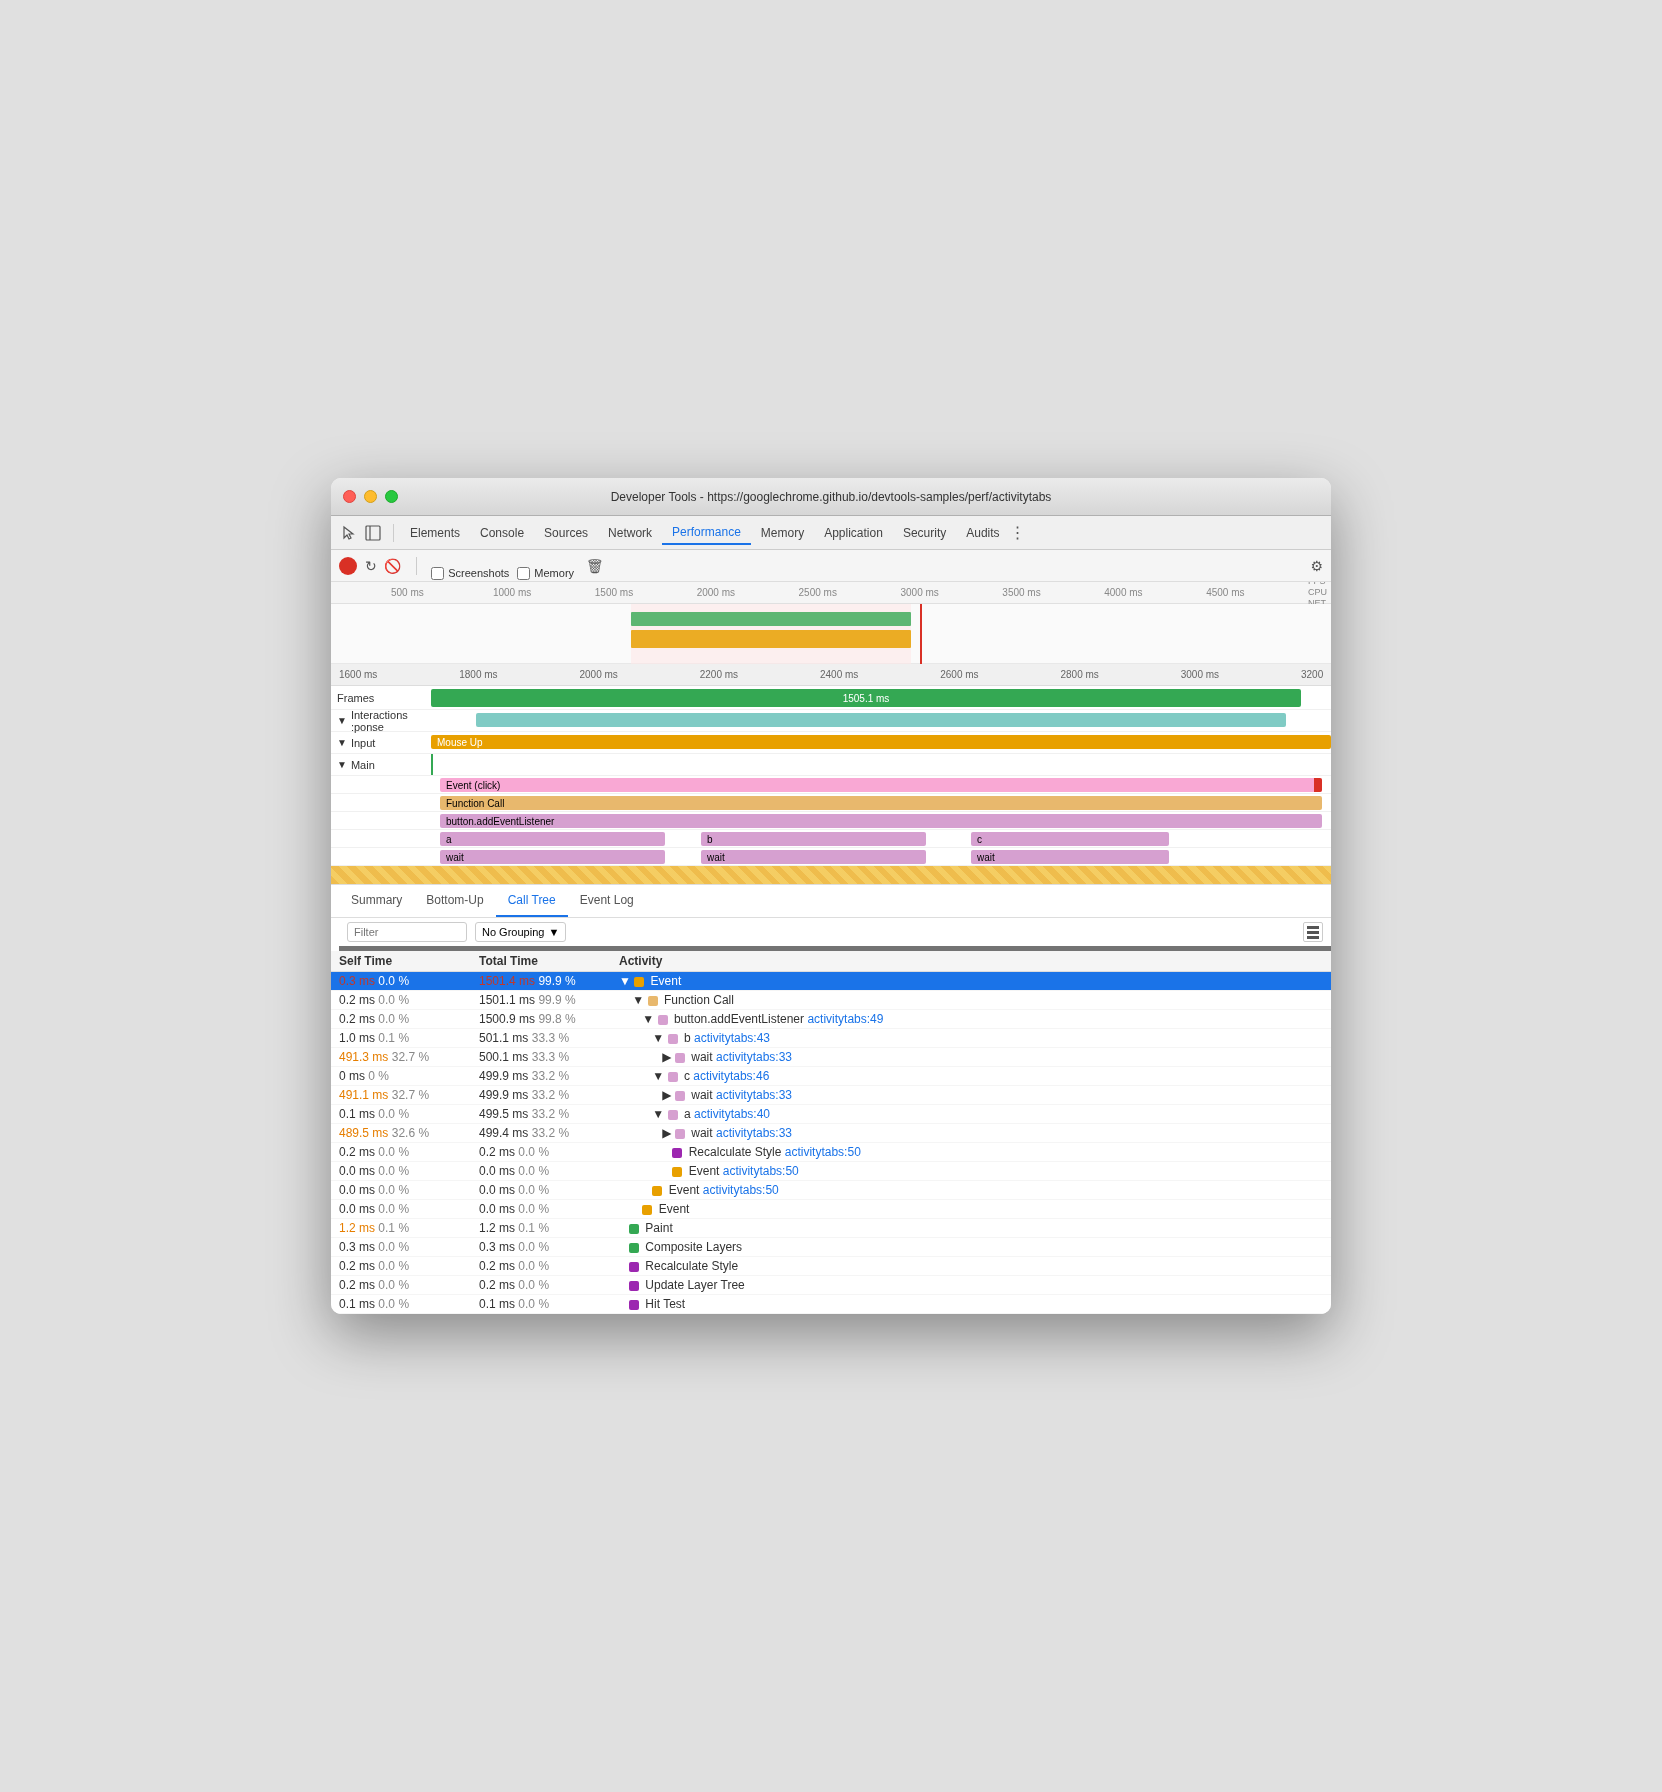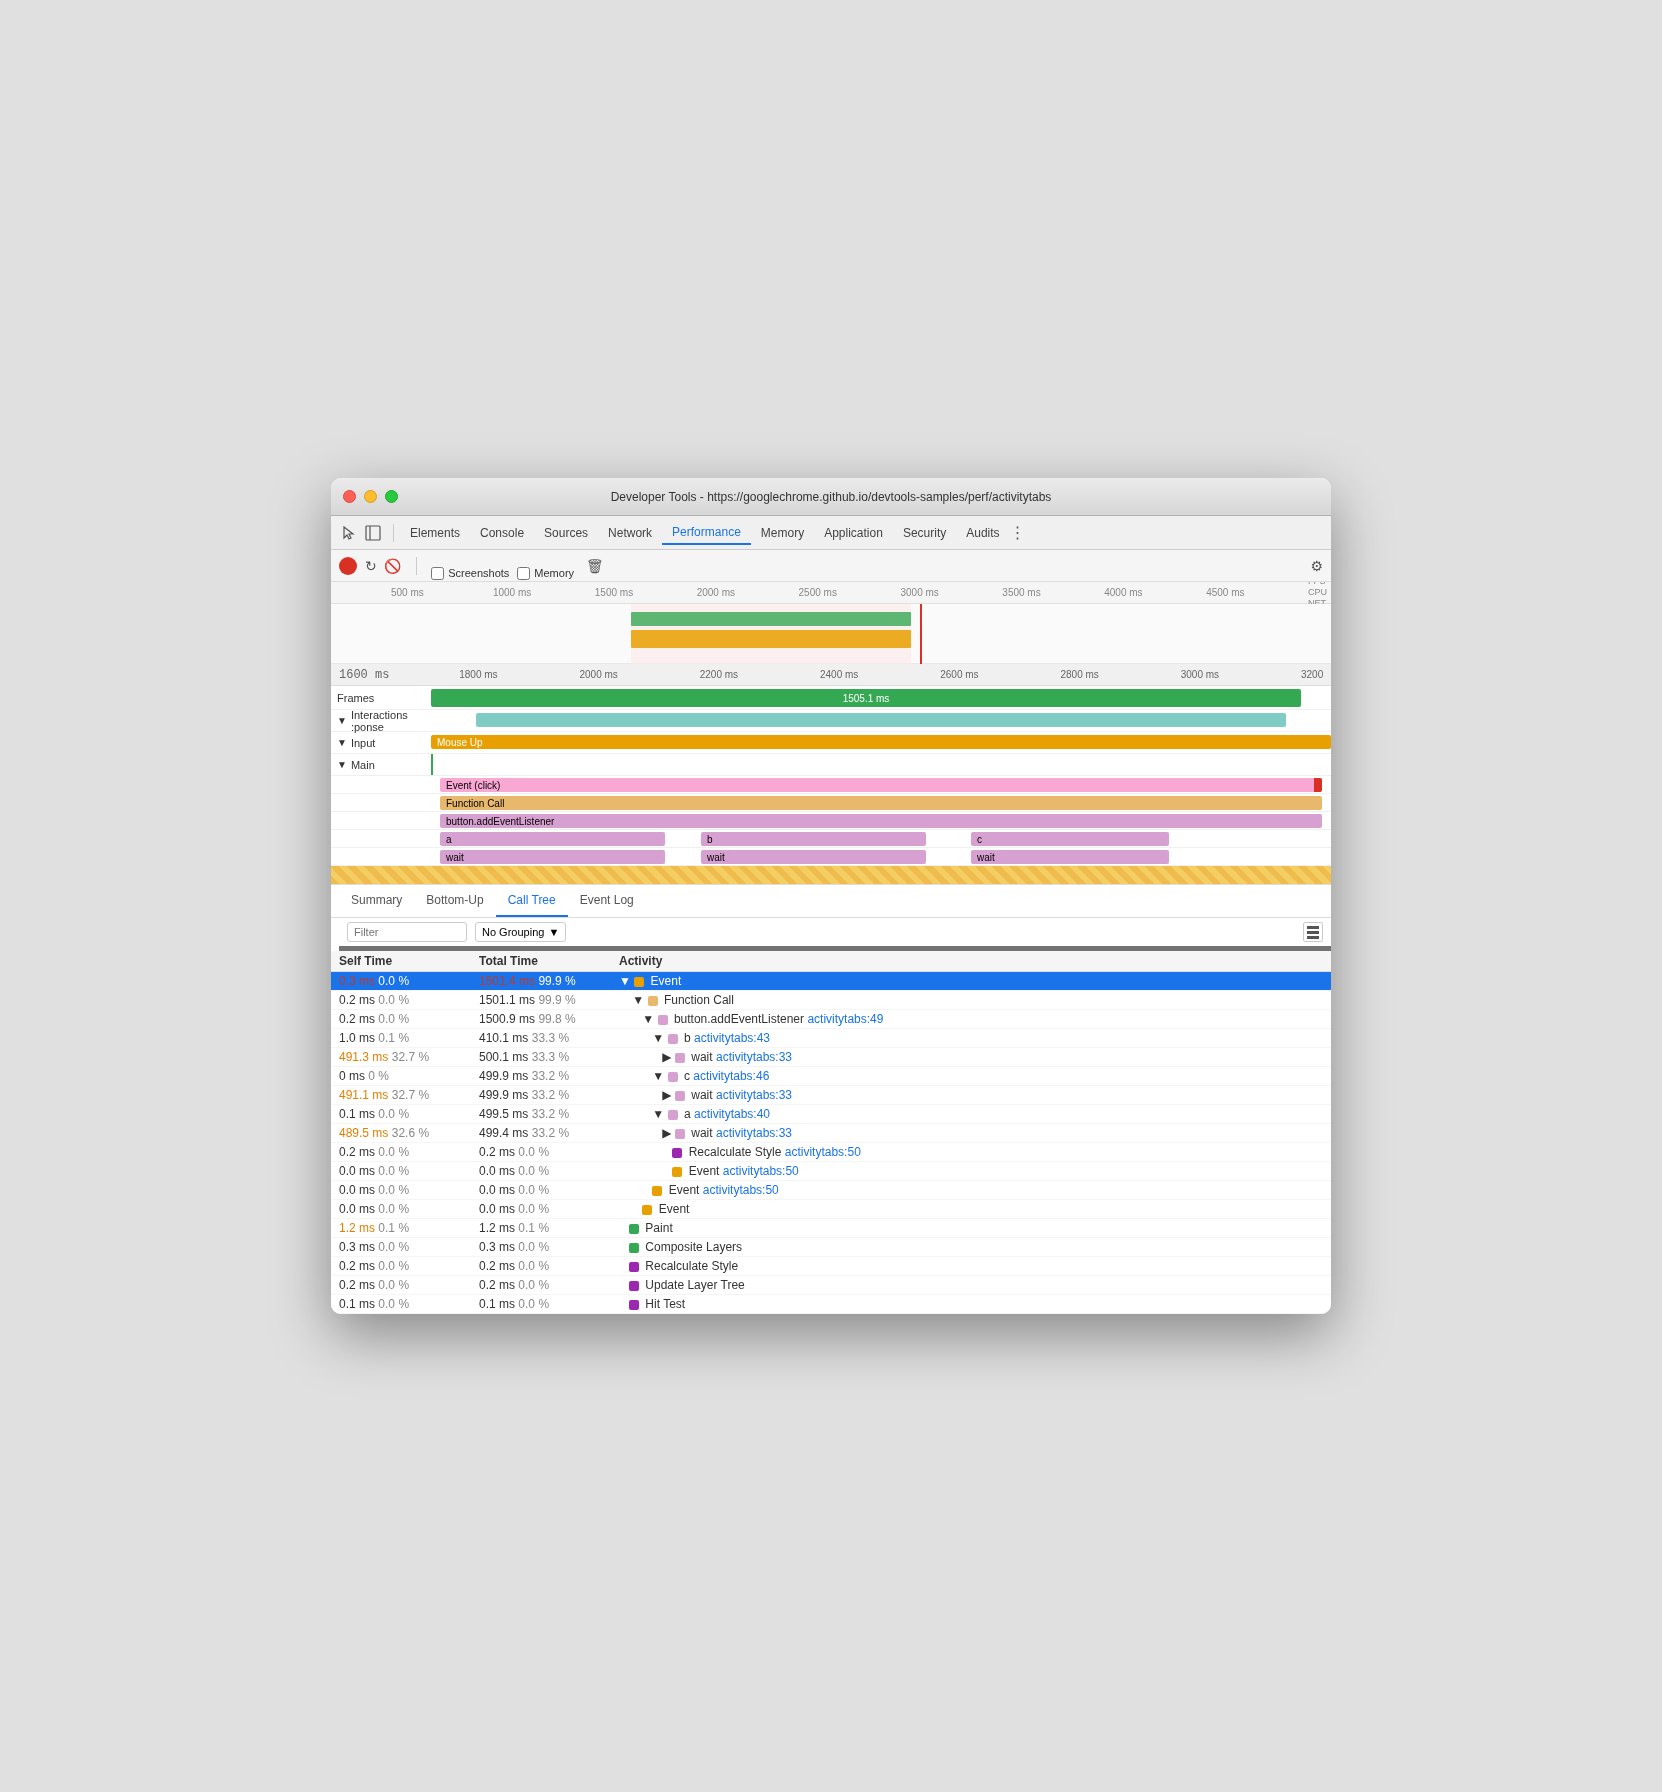--- a/index.html
+++ b/index.html
@@ -162,21 +162,21 @@
 
         <rect x="300" y="8" width="280" height="14" fill="#34a853" opacity="0.8" rx="1"></rect>
 
         <rect x="300" y="26" width="280" height="18" fill="#e8a000" opacity="0.85" rx="1"></rect>
 
         <line x1="590" y1="0" x2="590" y2="60" stroke="#d93025" stroke-width="2"></line>
       </svg>
     </div>
 
     <div style="display:flex;background:#f0f0f0;border-bottom:1px solid #ddd;height:22px;align-items:center;padding-left:8px;">
-      <span style="font-size:12px;color:#666;flex:1;font-family:Liberation Mono, monospace;">1600 ms</span>
+      <span style="font-size:10px;color:#666;flex:1;">1600 ms</span>
       <span style="font-size:10px;color:#666;flex:1;">1800 ms</span>
       <span style="font-size:10px;color:#666;flex:1;">2000 ms</span>
       <span style="font-size:10px;color:#666;flex:1;">2200 ms</span>
       <span style="font-size:10px;color:#666;flex:1;">2400 ms</span>
       <span style="font-size:10px;color:#666;flex:1;">2600 ms</span>
       <span style="font-size:10px;color:#666;flex:1;">2800 ms</span>
       <span style="font-size:10px;color:#666;flex:1;">3000 ms</span>
       <span style="font-size:10px;color:#666;width:30px;">3200</span>
     </div>
 
@@ -347,21 +347,21 @@
               <span style="display:inline-block;width:20px;"></span>
               <span>▼</span>
               <span class="color-dot" style="background:#d6a0d0;"></span>
               <span>button.addEventListener</span>
               <a class="devtools-link" href="#">activitytabs:49</a>
             </td>
           </tr>
 
           <tr>
             <td><span>1.0 ms</span> <span class="pct-val">0.1 %</span></td>
-            <td><span>410.1 ms</span> <span class="pct-val">33.3 %</span></td>
+            <td><span>501.1 ms</span> <span class="pct-val">33.3 %</span></td>
             <td>
               <span style="display:inline-block;width:30px;"></span>
               <span>▼</span>
               <span class="color-dot" style="background:#d6a0d0;"></span>
               <span>b</span>
               <a class="devtools-link" href="#">activitytabs:43</a>
             </td>
           </tr>
 
           <tr>

